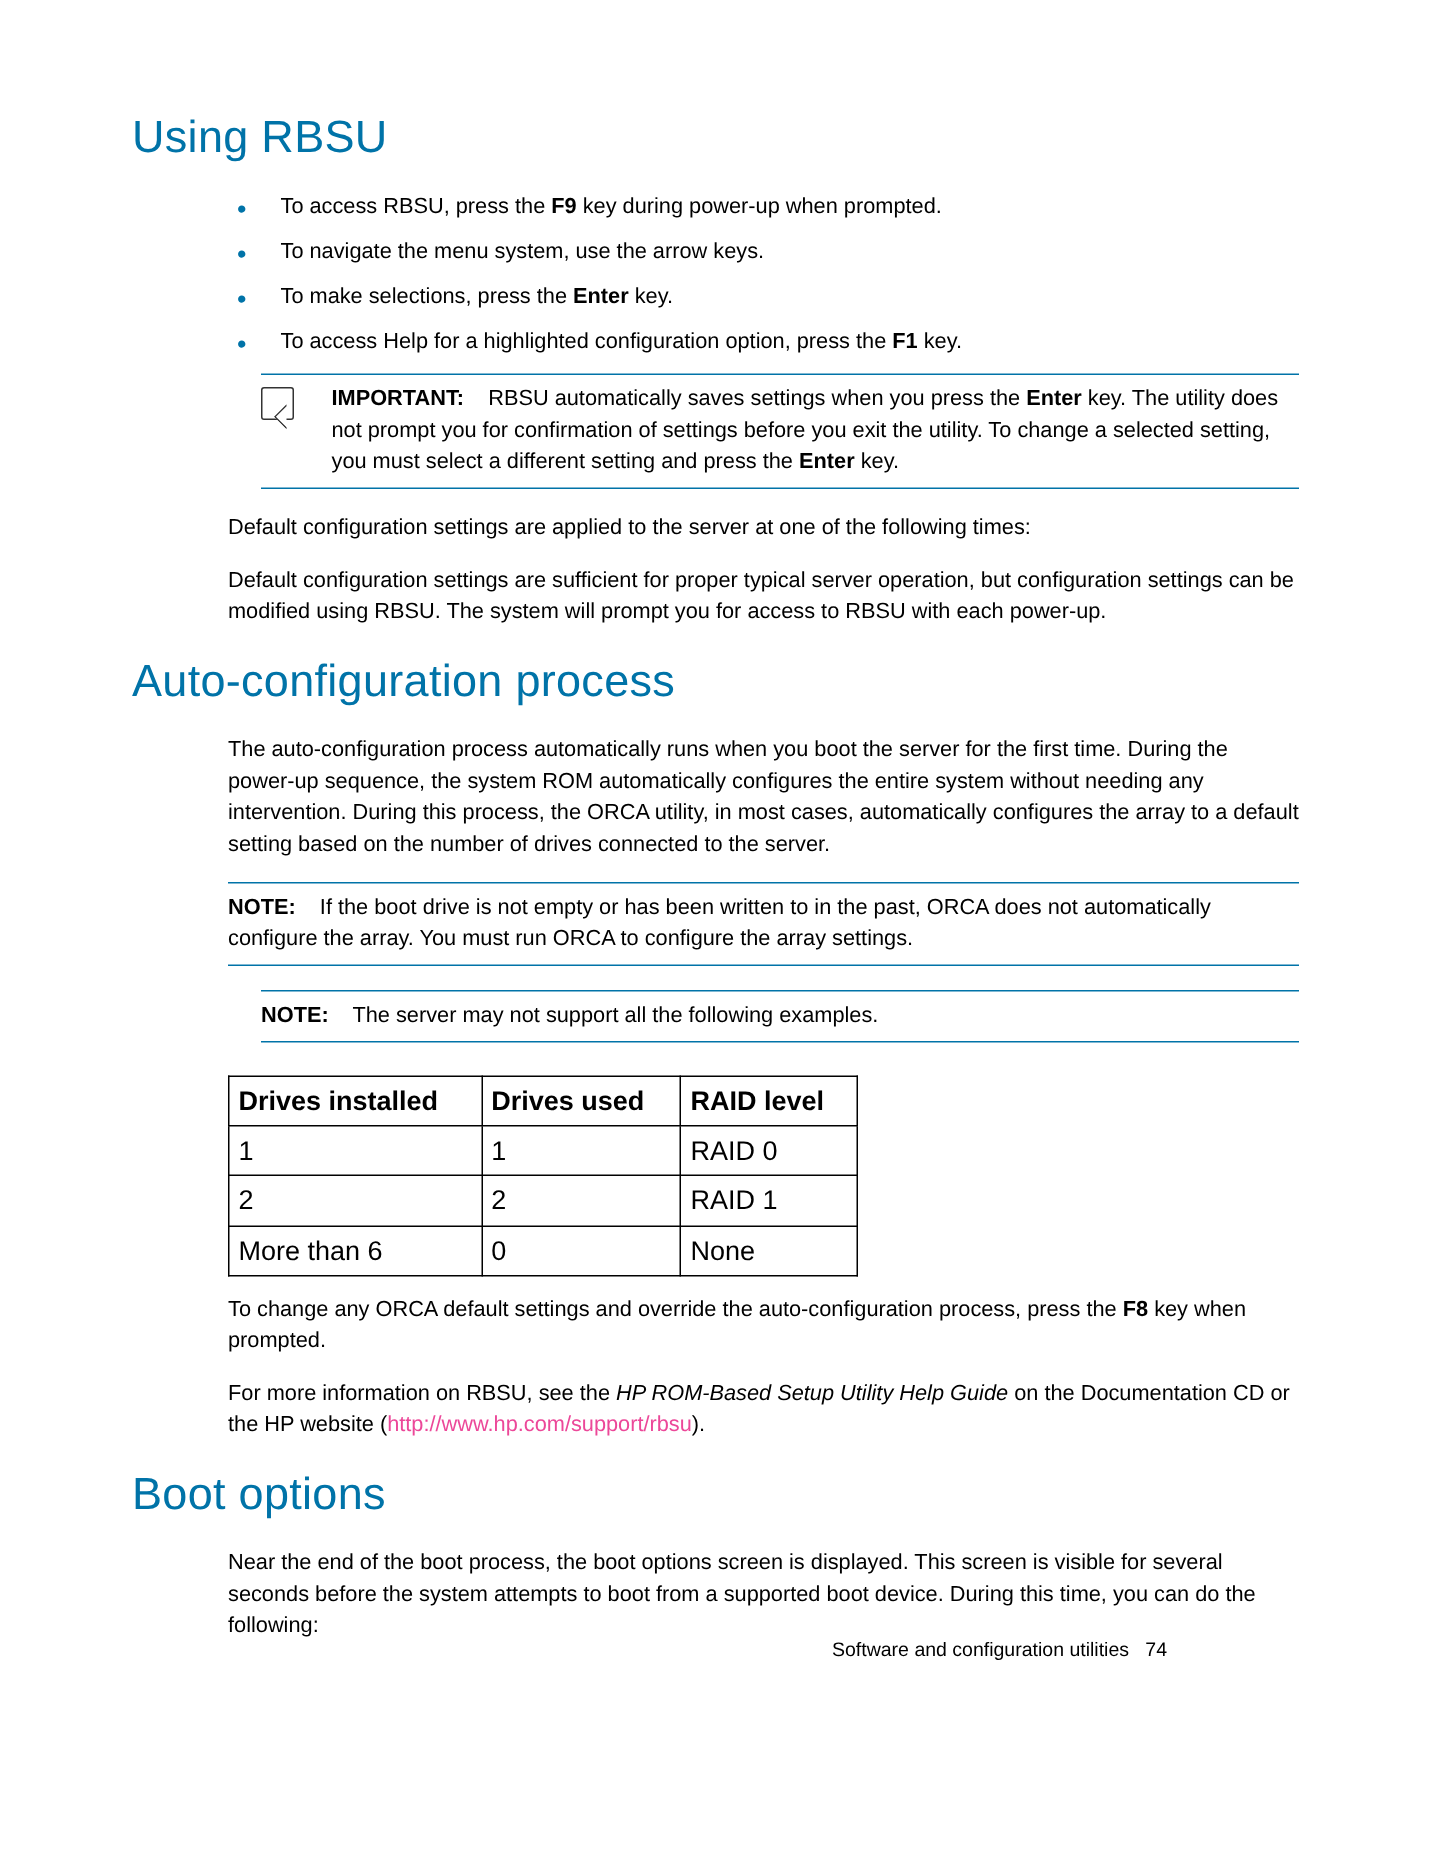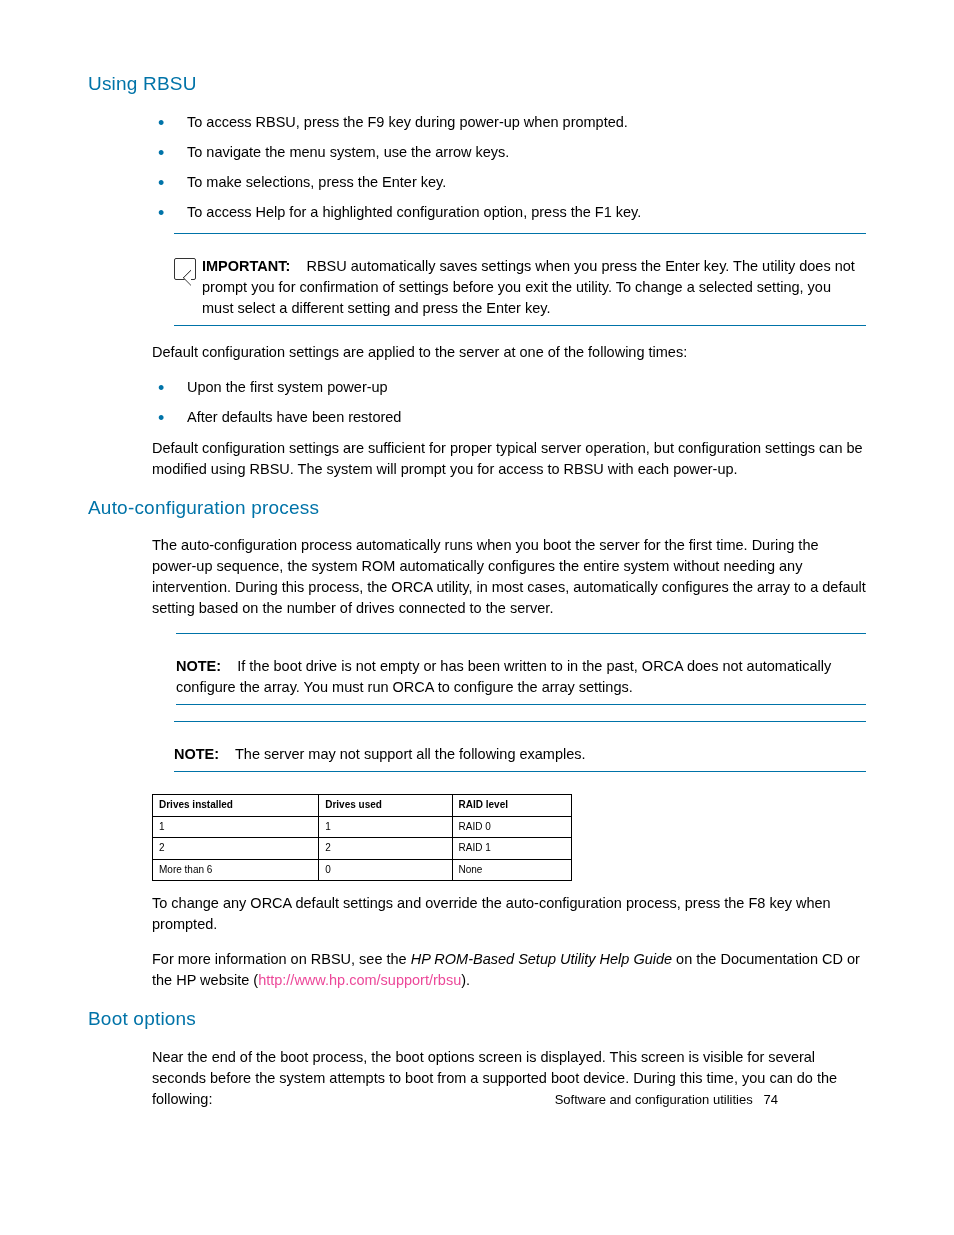--- a/index.html
+++ b/index.html
@@ -9,21 +9,21 @@
     padding: 70px 88px 50px 88px;
     width: 954px;
     box-sizing: border-box;
     color: #000;
     font-size: 14.5px;
     line-height: 1.45;
   }
   h1 {
     color: #0073a8;
     font-weight: normal;
-    font-size: 19px;
+    font-size: 30px;
     margin: 0 0 14px 0;
     letter-spacing: 0.2px;
   }
   .indent1 { margin-left: 64px; }
   p { margin: 8px 0 14px 0; }
   ul.bullets {
     list-style: none;
     padding: 0;
     margin: 0 0 10px 0;
   }
@@ -37,23 +37,23 @@
     color: #0073a8;
     font-size: 18px;
     position: absolute;
     left: 6px;
     top: -2px;
   }
   .note-box {
     margin-left: 86px;
     border-top: 1px solid #0073a8;
     border-bottom: 1px solid #0073a8;
-    padding: 22px 2px 6px 0;
+    padding: 6px 2px 6px 0;
     display: flex;
-    gap: 4px;
+    gap: 23px;
     margin-top: 10px;
     margin-bottom: 16px;
   }
   .note-box .icon-col {
     width: 24px;
     flex-shrink: 0;
   }
   .note-box .text-col { flex: 1; }
   .note-label { font-weight: bold; }
   .note-icon {
@@ -75,31 +75,31 @@
     width:10px;height:10px;
     border:1.5px solid #333;
     background:#fff;
     transform: rotate(45deg) translate(2px,2px);
     clip-path: polygon(0 0, 100% 100%, 0 100%);
   }
   table.raid {
     border-collapse: collapse;
     margin: 22px 0 12px 64px;
     width: 420px;
-    font-size: 10px;
+    font-size: 18px;
   }
   table.raid th, table.raid td {
     border: 1px solid #000;
     padding: 3px 6px;
     text-align: left;
     vertical-align: top;
   }
   table.raid th { font-weight: bold; }
   .em { font-style: italic; }
-  .bold { font-weight: normal; }
+  .bold { font-weight: bold; }
   a.link { color: #ec4899; text-decoration: none; }
   .footer {
     position: absolute;
     bottom: 50px;
     right: 88px;
     font-size: 13px;
     text-align: right;
   }
   .page-wrapper { position: relative; min-height: 1090px; }
 </style>
@@ -124,33 +124,29 @@
   </div>
   <div class="text-col">
     <span class="note-label">IMPORTANT:</span>
     <span>&nbsp;&nbsp;</span>
     <span>RBSU automatically saves settings when you press the </span><span class="bold">Enter</span><span> key. The utility does not prompt you for confirmation of settings before you exit the utility. To change a selected setting, you must select a different setting and press the </span><span class="bold">Enter</span><span> key.</span>
   </div>
 </div>
 
 <div class="indent1">
   <p>Default configuration settings are applied to the server at one of the following times:</p>
-  <ul class="bullets">
-    <li>Upon the first system power-up</li>
-    <li>After defaults have been restored</li>
-  </ul>
   <p>Default configuration settings are sufficient for proper typical server operation, but configuration settings can be modified using RBSU. The system will prompt you for access to RBSU with each power-up.</p>
 </div>
 
 <h1>Auto-configuration process</h1>
 <div class="indent1">
   <p>The auto-configuration process automatically runs when you boot the server for the first time. During the power-up sequence, the system ROM automatically configures the entire system without needing any intervention. During this process, the ORCA utility, in most cases, automatically configures the array to a default setting based on the number of drives connected to the server.</p>
 </div>
 
-<div class="note-box" style="margin-left:88px">
+<div class="note-box" style="margin-left:64px">
   <div class="text-col">
     <span class="note-label">NOTE:</span>
     <span>&nbsp;&nbsp;</span>
     <span>If the boot drive is not empty or has been written to in the past, ORCA does not automatically configure the array. You must run ORCA to configure the array settings.</span>
   </div>
 </div>
 
 <div class="note-box" style="">
   <div class="text-col">
     <span class="note-label">NOTE:</span>

